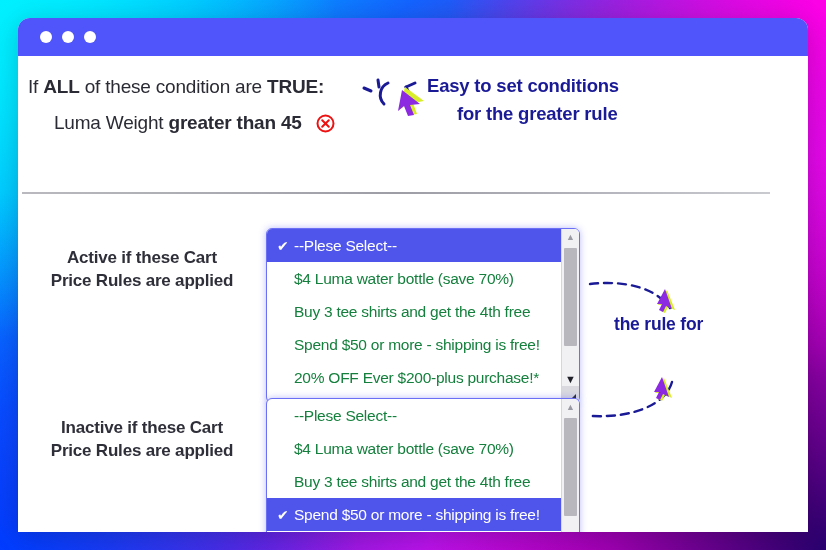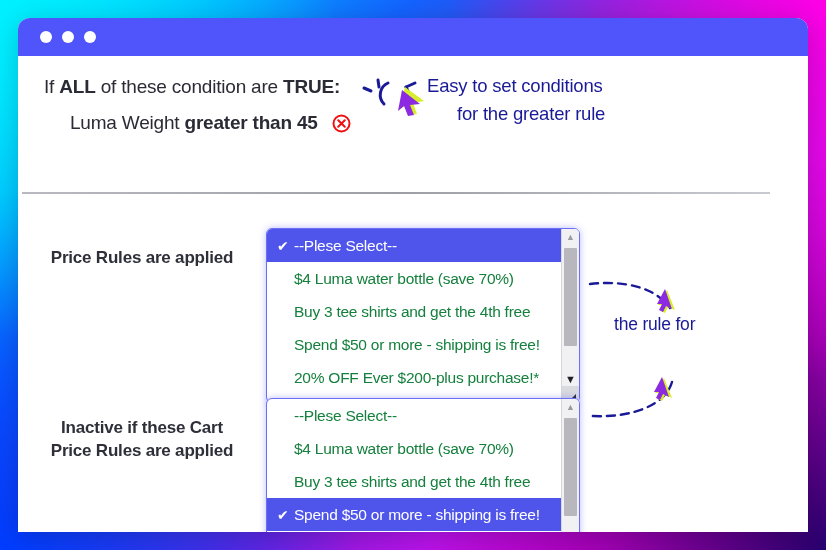--- a/index.html
+++ b/index.html
@@ -72,21 +72,21 @@
   }
 
   #content {
     position: relative;
     height: 476px;
     background: #ffffff;
   }
 
   
   #condition-block {
-    padding: 20px 0 0 26px;
+    padding: 20px 0 0 10px;
   }
   .cond-line1 {
     font-size: 19px;
     color: #2b2b35;
     letter-spacing: -0.2px;
     white-space: nowrap;
   }
   .cond-line1 b { font-weight: 700; }
   .cond-line2 {
     margin-top: 14px;
@@ -223,21 +223,21 @@
     bottom: 3px;
     width: 0; height: 0;
     border-left: 5px solid transparent;
     border-bottom: 5px solid #2a2a33;
   }
 
   
   .annot {
     position: absolute;
     color: #1a1a96;
-    font-weight: 400;
+    font-weight: 700;
     letter-spacing: -0.2px;
   }
   #annot-top {
     left: 427px;
     top: 72px;
     font-size: 18.5px;
     line-height: 1.5;
     text-align: left;
   }
   #annot-top .l2 { padding-left: 30px; }
@@ -279,20 +279,21 @@
               <path d="M6.2 6.2 L12.8 12.8 M12.8 6.2 L6.2 12.8" stroke="#ee1111" stroke-width="2" stroke-linecap="round"></path>
             </svg>
           </span>
         </div>
       </div>
 
       <div id="divider"></div>
 
       <div class="rules-row" id="row-active">
         <div class="row-label">
+          <div>Active if these Cart</div>
           <div>Price Rules are applied</div>
         </div>
 
         <div class="listbox">
           <ul class="list-items" id="active-list">
               <li class="selected">
                 <span class="tick">✔</span>
                 <span>--Plese Select--</span>
               </li>
               <li>

